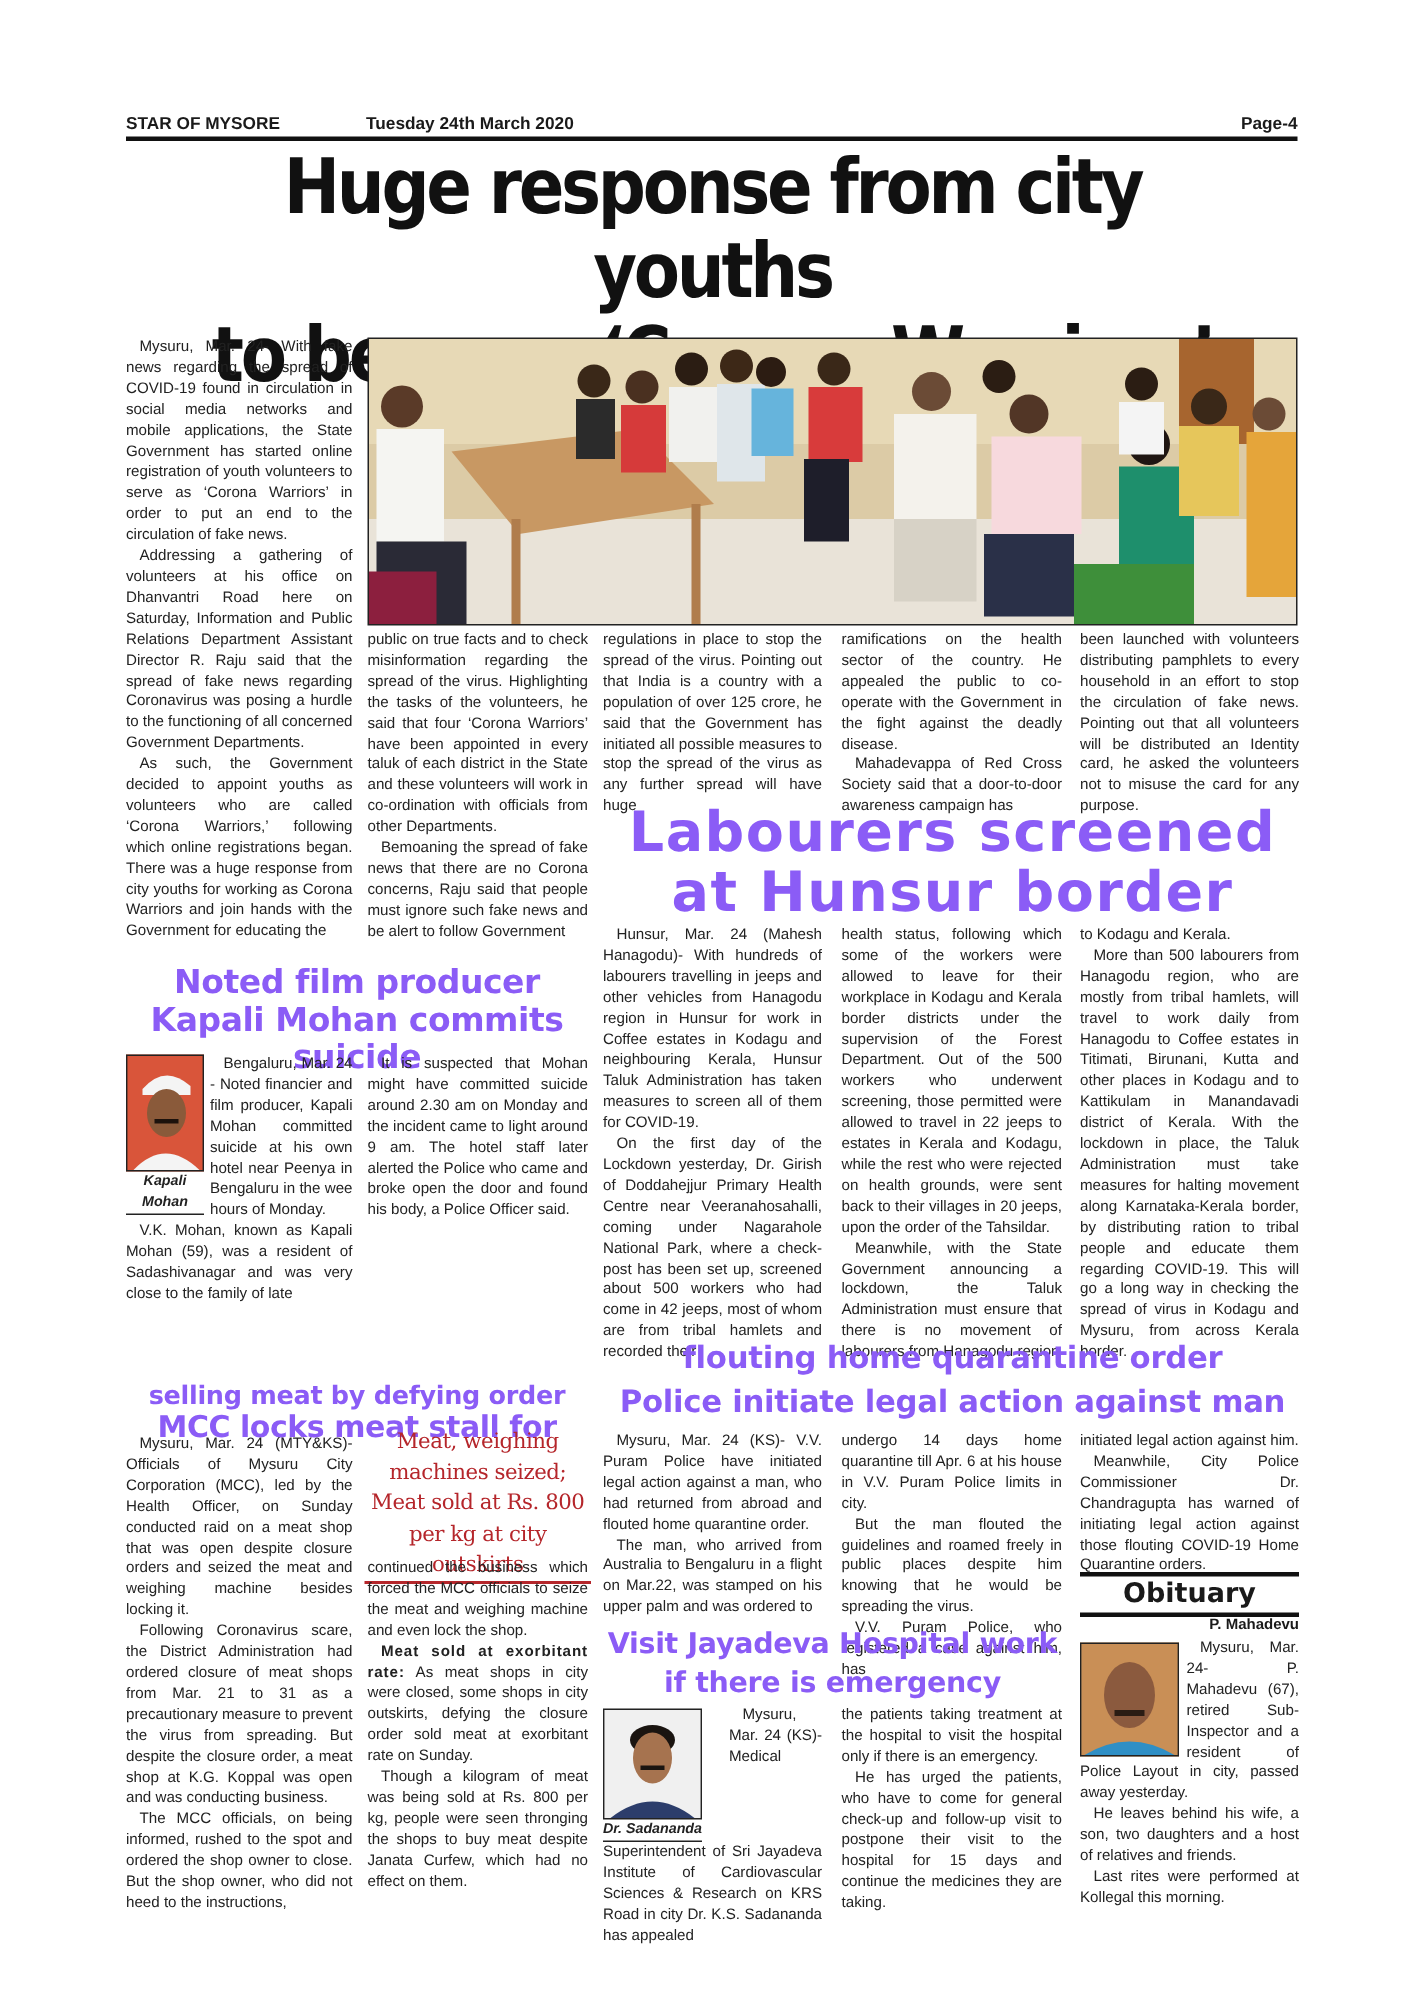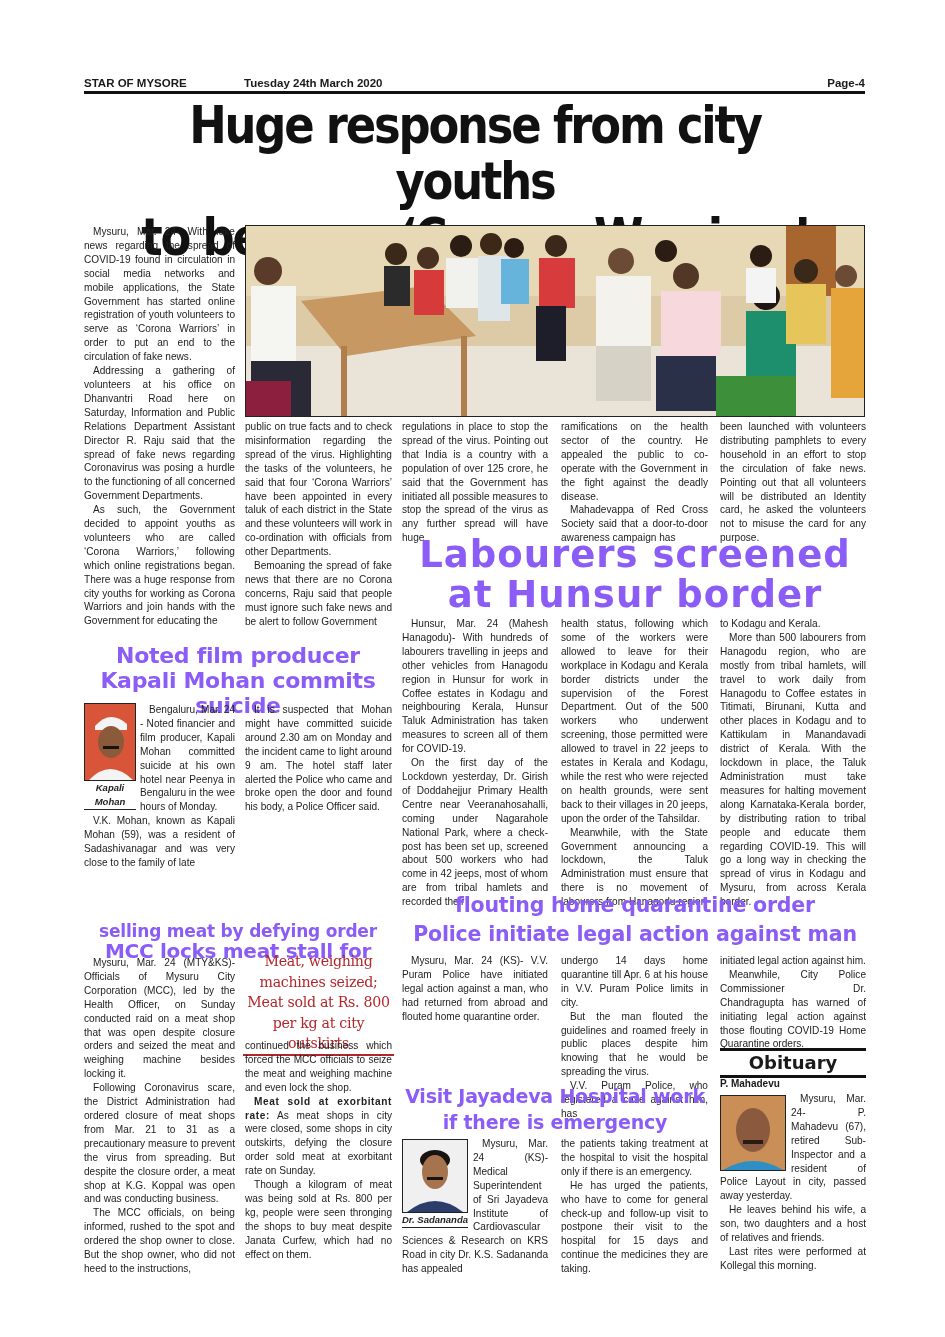--- a/index.html
+++ b/index.html
@@ -18,21 +18,21 @@
   .lab-head { left: 404px; top: 535px; width: 462px; font-size: 37px; line-height: 40px; letter-spacing: 1px; }
   .kap-head { left: 82px; top: 643px; width: 312px; font-size: 22px; line-height: 25px; letter-spacing: -0.3px; }
   .mcc-head1 { left: 82px; top: 889px; width: 312px; font-size: 20px; line-height: 28px; letter-spacing: -0.3px; margin-top: 48px; }
   .mcc-head2 { left: 82px; top: 919px; width: 312px; font-size: 17px; line-height: 24px; letter-spacing: -0.2px; }
   .pol-head { left: 404px; top: 891px; width: 462px; font-size: 20.5px; line-height: 29px; letter-spacing: -0.2px; }
   .jay-head { left: 400px; top: 1083px; width: 310px; font-size: 19px; line-height: 26px; letter-spacing: -0.2px; }
   .pull { left: 243px; top: 951px; width: 151px; font-family: "DejaVu Serif", serif; color: #b5262b; font-size: 14.2px; line-height: 20.5px; text-align: center; border-bottom: 2.5px solid #b5262b; padding-bottom: 0; letter-spacing: -0.3px; }
   .portrait { border: 1.5px solid #222; overflow: hidden; }
   .caption { font-size: 9.5px; font-weight: bold; font-style: italic; text-align: center; border-bottom: 1.5px solid #222; }
   .obit-title { left: 720px; top: 1048px; width: 146px; border-top: 3px solid #111; border-bottom: 3px solid #111; text-align: center; font-weight: bold; font-size: 18px; line-height: 24px; font-family: "DejaVu Sans", sans-serif; }
-  .obit-name { left: 720px; top: 1078px; width: 146px; text-align: left; font-weight: bold; font-size: 10px; }
+  .obit-name { left: 720px; top: 1078px; width: 146px; text-align: right; font-weight: bold; font-size: 10px; }
   .bold-run { font-weight: bold; letter-spacing: 0.6px; }
 </style>
 </head>
 <body>
 
 <div class="abs masthead">
   <span class="paper">STAR OF MYSORE</span>
   <span class="date">Tuesday 24th March 2020</span>
   <span class="page">Page-4</span>
 </div>
@@ -164,37 +164,38 @@
   <p><span class="bold-run">Meat sold at exorbitant rate:</span> <span>As meat shops in city were closed, some shops in city outskirts, defying the closure order sold meat at exorbitant rate on Sunday.</span></p>
   <p>Though a kilogram of meat was being sold at Rs. 800 per kg, people were seen thronging the shops to buy meat despite Janata Curfew, which had no effect on them.</p>
 </div>
 
 <div class="abs h2 pol-head">
   <div>flouting home quarantine order</div>
   <div>Police initiate legal action against man</div>
 </div>
 <div class="abs col" style="left:402px; top:954px; width:146px;">
   <p>Mysuru, Mar. 24 (KS)- V.V. Puram Police have initiated legal action against a man, who had returned from abroad and flouted home quarantine order.</p>
+  <p>The man, who arrived from Australia to Bengaluru in a flight on Mar.22, was stamped on his upper palm and was ordered to</p>
 </div>
 <div class="abs col" style="left:561px; top:954px; width:147px;">
   <p style="text-indent:0">undergo 14 days home quarantine till Apr. 6 at his house in V.V. Puram Police limits in city.</p>
   <p>But the man flouted the guidelines and roamed freely in public places despite him knowing that he would be spreading the virus.</p>
   <p>V.V. Puram Police, who registered a case against him, has</p>
 </div>
 <div class="abs col" style="left:720px; top:954px; width:146px;">
   <p style="text-indent:0">initiated legal action against him.</p>
   <p>Meanwhile, City Police Commissioner Dr. Chandragupta has warned of initiating legal action against those flouting COVID-19 Home Quarantine orders.</p>
 </div>
 
 <div class="abs h2 jay-head">
   <div>Visit Jayadeva Hospital work</div>
   <div>if there is emergency</div>
 </div>
 <div class="abs col" style="left:402px; top:1137px; width:146px;">
-  <div style="float:left; width:66px; margin:2px 5px 0 0;">
+  <div style="float:left; width:66px; margin:2px 18px 0 0;">
     <div class="portrait" style="width:66px; height:74px; background:#f2f2f2;">
       <svg width="64" height="72" viewBox="0 0 64 72">
         <rect width="64" height="72" fill="#f0f0f0"></rect>
         <ellipse cx="32" cy="20" rx="15" ry="10" fill="#1a1410"></ellipse>
         <ellipse cx="32" cy="32" rx="13" ry="17" fill="#a6734f"></ellipse>
         <rect x="24" y="37" width="16" height="3" fill="#1a1410"></rect>
         <path d="M4 72 Q32 50 60 72 Z" fill="#2c3d6b"></path>
       </svg>
     </div>
     <div class="caption">Dr. Sadananda</div>

